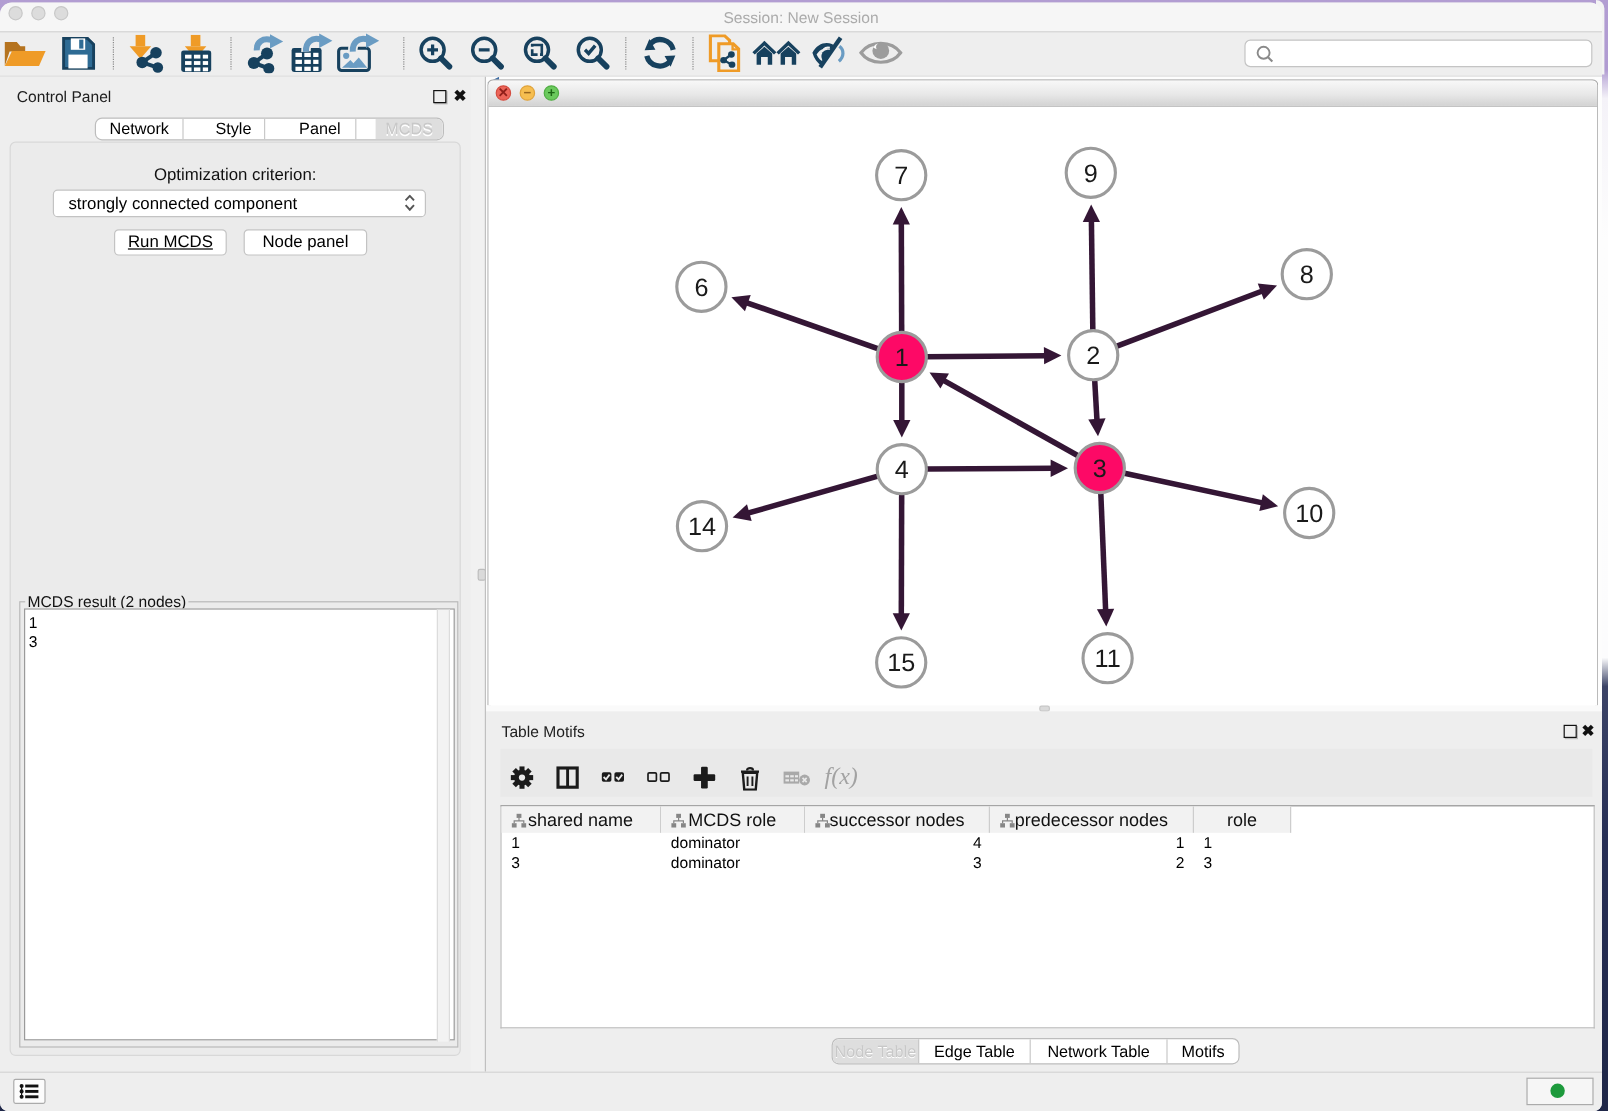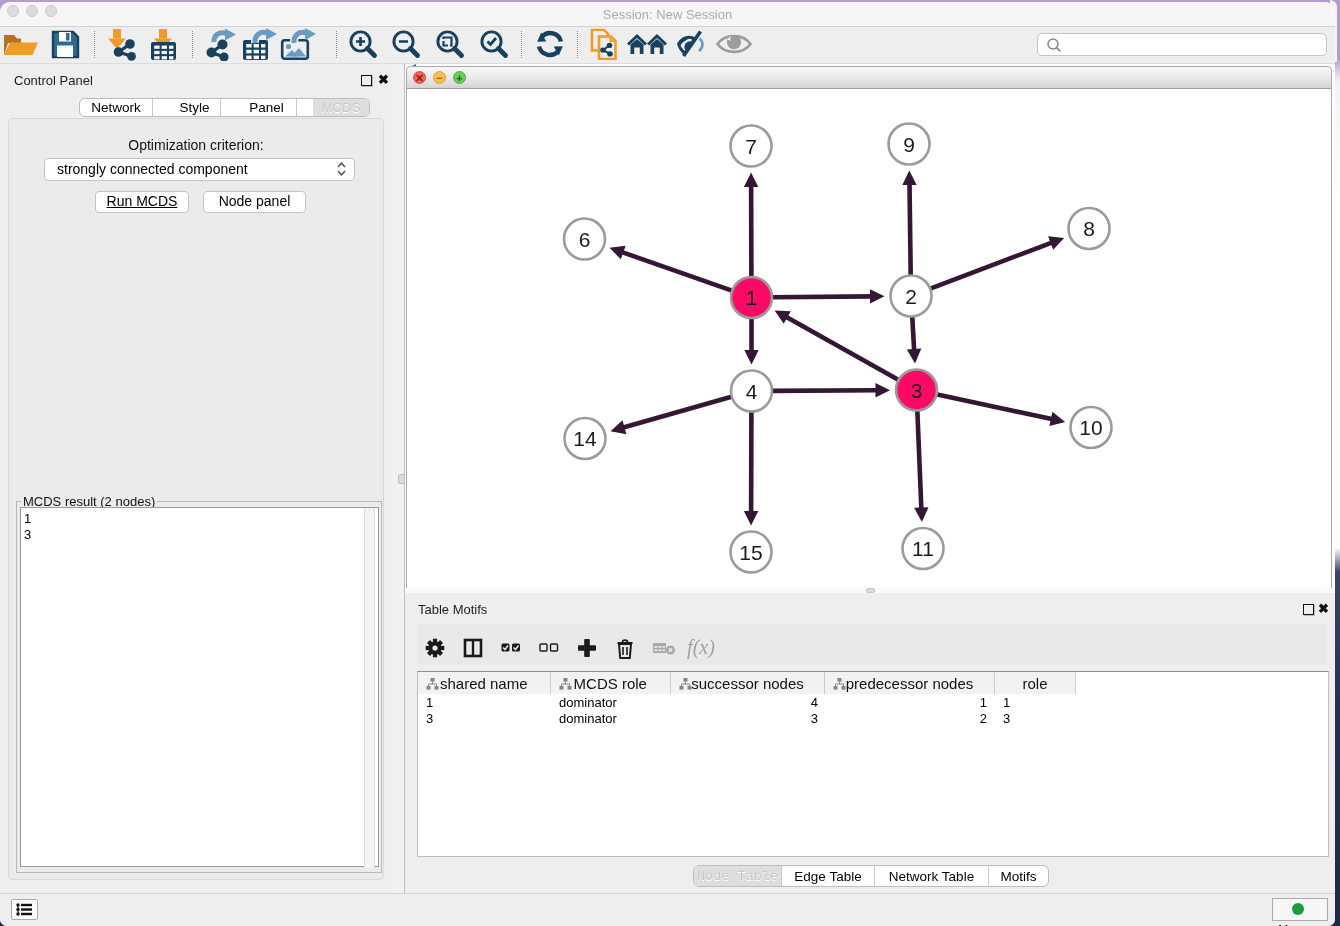--- a/index.html
+++ b/index.html
@@ -414,21 +414,21 @@
 <div class="td" style="left:469px;top:23px;width:100px;text-align:right;">1</div>
 <div class="td" style="left:585px;top:23px;">1</div>
 <div class="td" style="left:8px;top:39px;">3</div>
 <div class="td" style="left:141px;top:39px;">dominator</div>
 <div class="td" style="left:300px;top:39px;width:100px;text-align:right;">3</div>
 <div class="td" style="left:469px;top:39px;width:100px;text-align:right;">2</div>
 <div class="td" style="left:585px;top:39px;">3</div>
     </div>
     <div id="btabs">
       <div class="tabgroup" style="position:relative; height:22px;">
-        <div class="tab sel" style="width:88px;font-family:Liberation Mono, monospace;">Node Table</div>
+        <div class="tab sel" style="width:72px;">Node Table</div>
         <div class="tab" style="width:93px;">Edge Table</div>
         <div class="tab" style="width:114px;">Network Table</div>
         <div class="tab" style="width:59px;">Motifs</div>
       </div>
     </div>
   </div>
   <div id="statusbar">
     <div id="listbtn">
         <svg width="17" height="13" style="position:absolute;left:4px;top:3px;" viewBox="0 0 17 13">
           <circle cx="2" cy="2" r="1.7" fill="#111"></circle>

